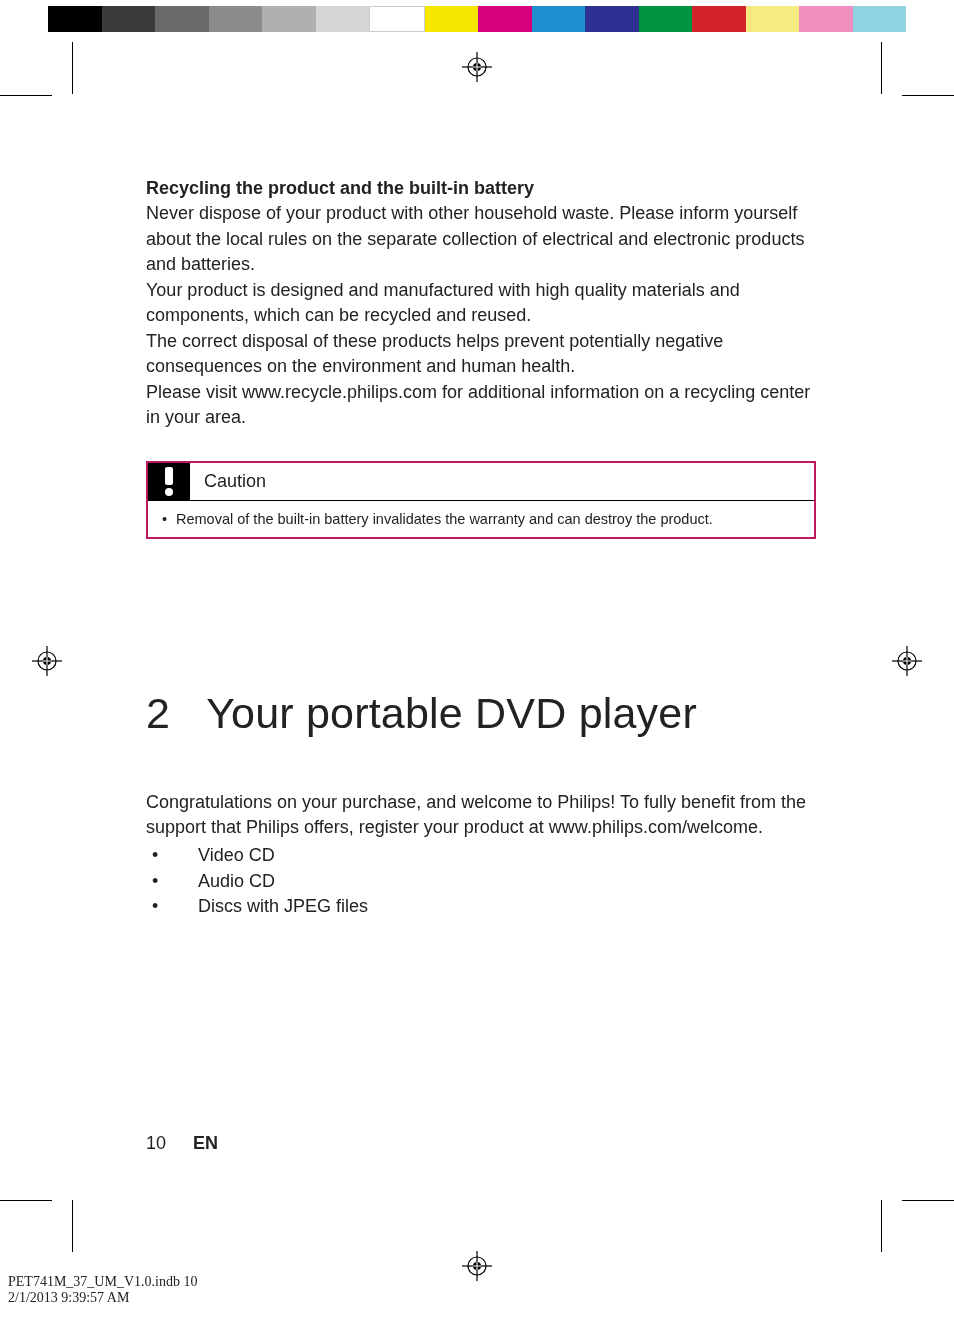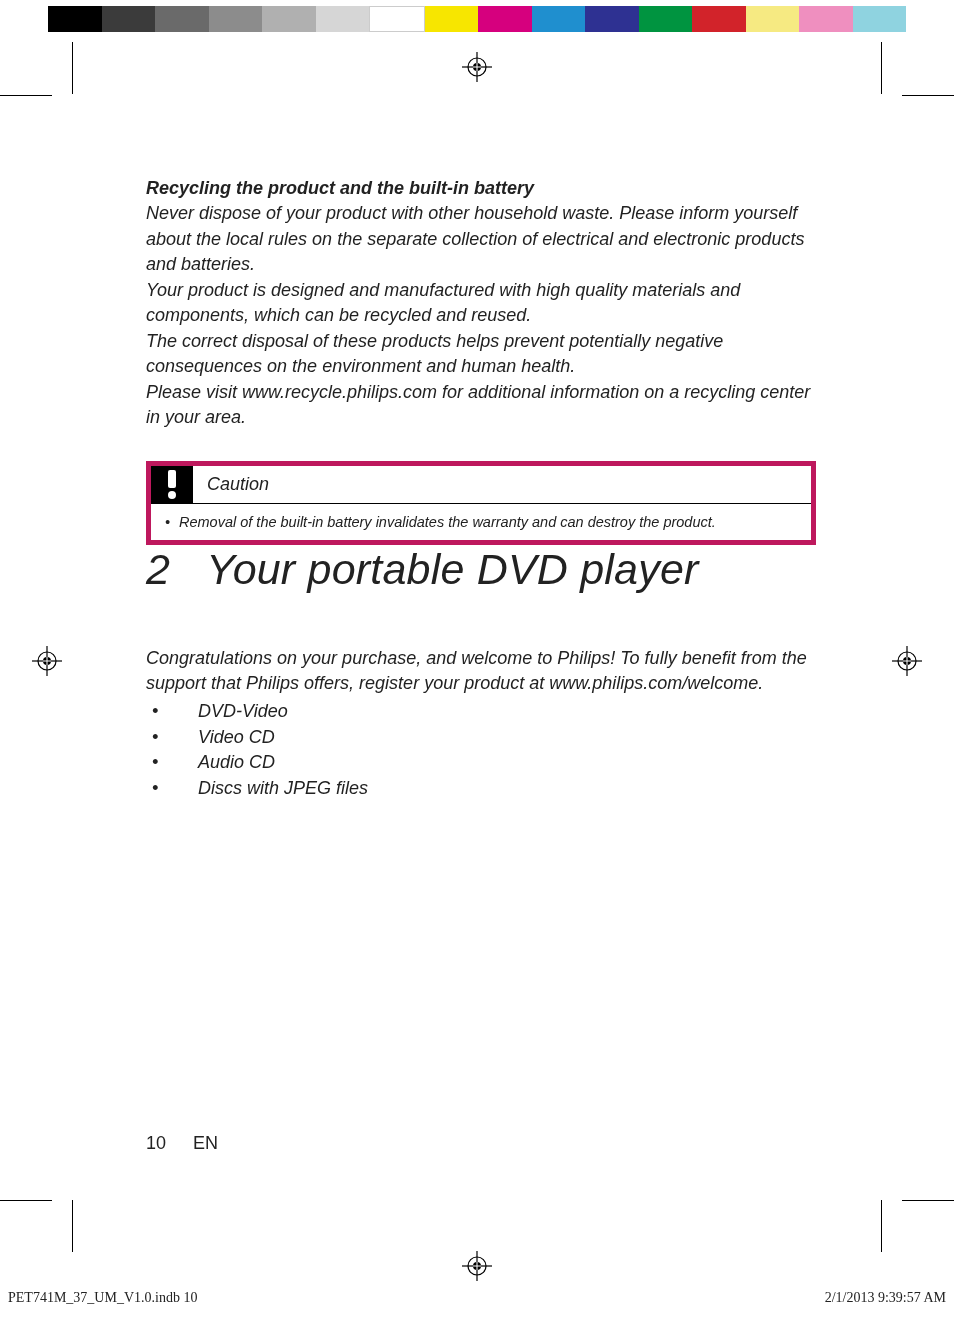--- a/index.html
+++ b/index.html
@@ -17,46 +17,46 @@
   .reg-bot  { top: 1251px; left: 462px; }
   .reg-left { top: 646px; left: 32px; }
   .reg-right{ top: 646px; right: 32px; }
 
   
   .crop { position: absolute; background: #000; }
   .crop-h { height: 1px; width: 52px; }
   .crop-v { width: 1px; height: 52px; }
 
   
-  .content { position: absolute; top: 178px; left: 146px; width: 670px; font-style: italic; }
+  .content { position: absolute; top: 178px; left: 146px; width: 670px; }
 
   .recycle-heading { font-weight: 600; font-size: 18px; margin-bottom: 2px; }
   .body-text { font-size: 18px; font-weight: 300; line-height: 1.42; }
 
-  .caution-box { margin-top: 30px; border: 5px solid #be185d; }
+  .caution-box { margin-top: 30px; border: 2px solid #be185d; }
   .caution-header { display: flex; align-items: stretch; border-bottom: 1px solid #000; }
   .caution-icon { width: 42px; background: #000; display: flex; align-items: center; justify-content: center; }
   .caution-label { padding: 8px 14px; font-size: 18px; font-weight: 400; }
   .caution-body { padding: 10px 14px; font-size: 14.5px; font-weight: 300; }
   .caution-body .bullet { display: inline-block; width: 14px; }
 
-  .section2 { }
+  .section2 { margin-top: 150px; }
   .section2-title { font-size: 43px; font-weight: 300; letter-spacing: 0.2px; }
   .section2-num { display: inline-block; margin-right: 36px; }
   .section2-body { margin-top: 52px; font-size: 18px; font-weight: 300; line-height: 1.42; }
 
   .disc-list { margin-top: 2px; list-style: none; }
   .disc-list li { font-size: 18px; font-weight: 300; line-height: 1.42; }
   .disc-list li .b { display: inline-block; width: 52px; text-align: left; padding-left: 6px; }
 
   .footer-pn { position: absolute; left: 146px; top: 1133px; font-size: 18px; }
   .footer-pn .pn { font-weight: 300; margin-right: 22px; }
-  .footer-pn .lang { font-weight: 400; }
+  .footer-pn .lang { font-weight: 700; }
 
-  .imprint { position: absolute; bottom: 26px; left: 8px; right: 8px; display: flex; justify-content: space-between; font-family: "Times New Roman", Times, serif; font-size: 14px; }
+  .imprint { position: absolute; bottom: 26px; left: 8px; right: 8px; display: flex; justify-content: space-between; font-family: "Times New Roman", Times, serif; font-size: 14px; flex-direction: column; }
 </style>
 </head>
 <body>
 
 <div class="page">
 
   <div class="colorbar">
     <span style="background:#000000"></span>
       <span style="background:#3b3b3b"></span>
       <span style="background:#6a6a6a"></span>
@@ -151,21 +151,20 @@
       </div>
     </div>
 
     <div class="section2">
       <div class="section2-title">
         <span class="section2-num">2</span><span>Your portable DVD player</span>
       </div>
       <div class="section2-body">
         <div>Congratulations on your purchase, and welcome to Philips! To fully benefit from the support that Philips offers, register your product at www.philips.com/welcome.</div>
         <ul class="disc-list">
-          <li><span class="b">•</span><span>DVD-Video</span></li>
           <li><span class="b">•</span><span>Video CD</span></li>
           <li><span class="b">•</span><span>Audio CD</span></li>
           <li><span class="b">•</span><span>Discs with JPEG files</span></li>
         </ul>
       </div>
     </div>
 
   </div>
 
   <div class="footer-pn">

